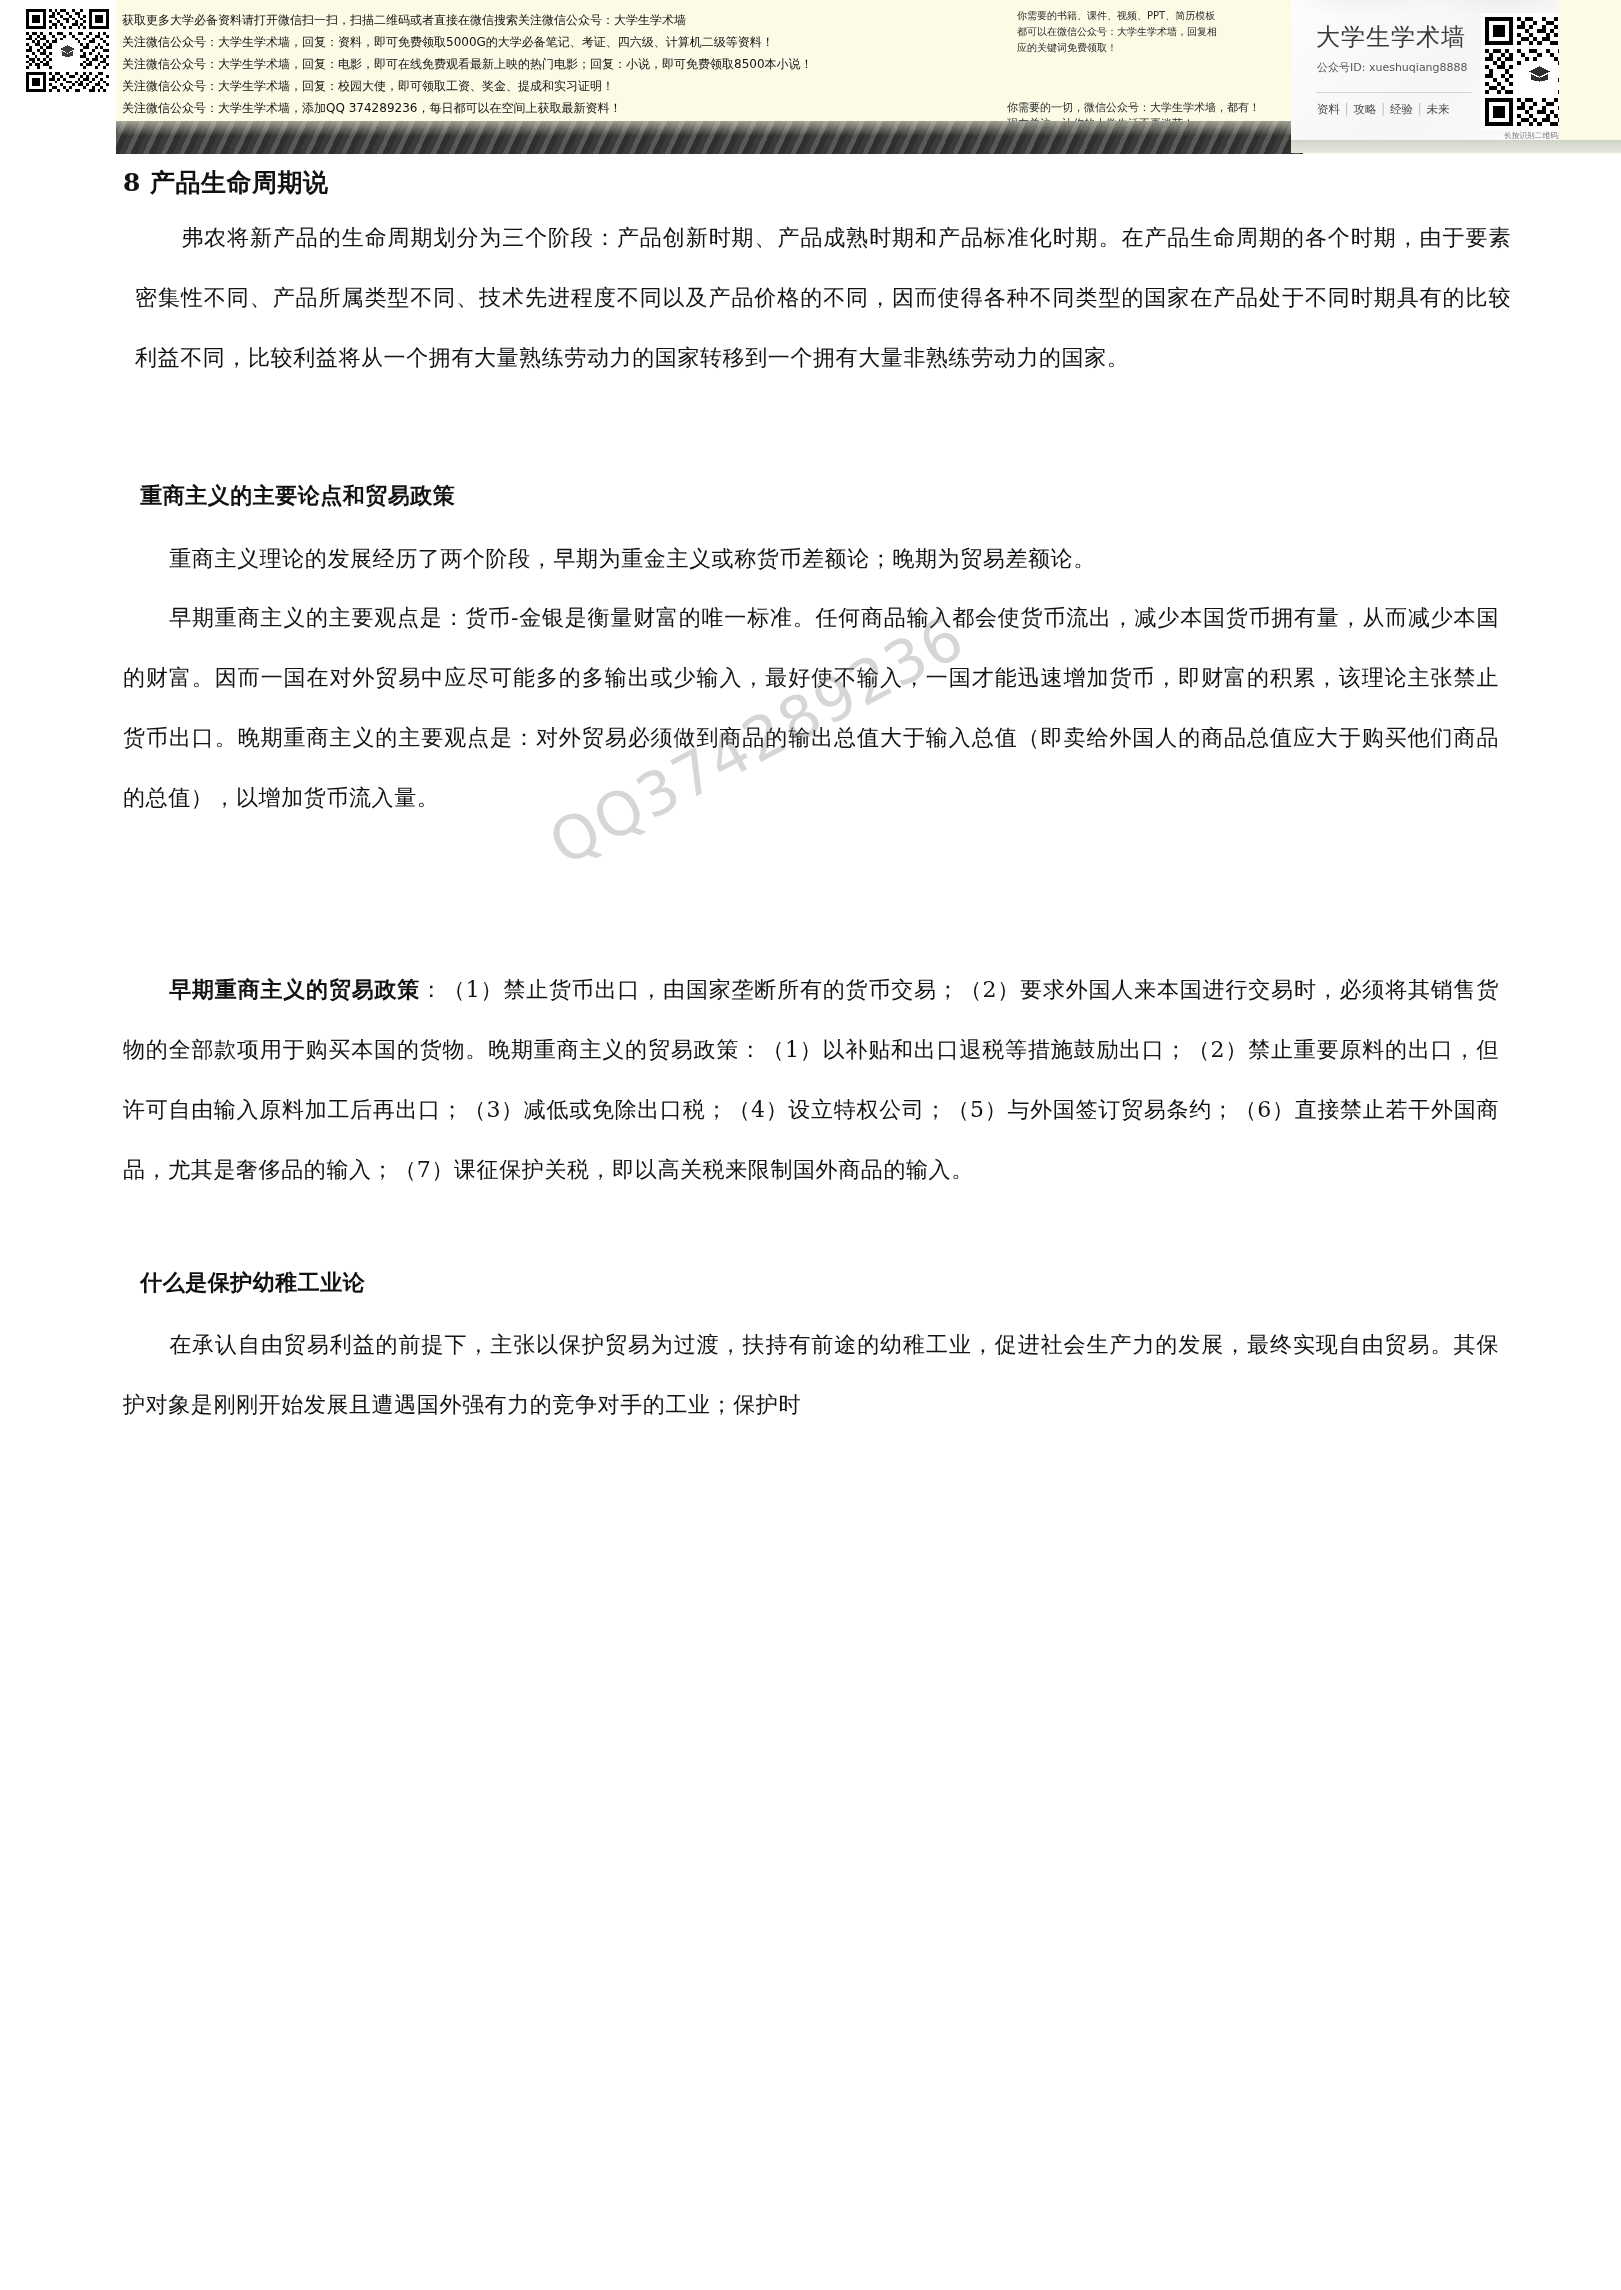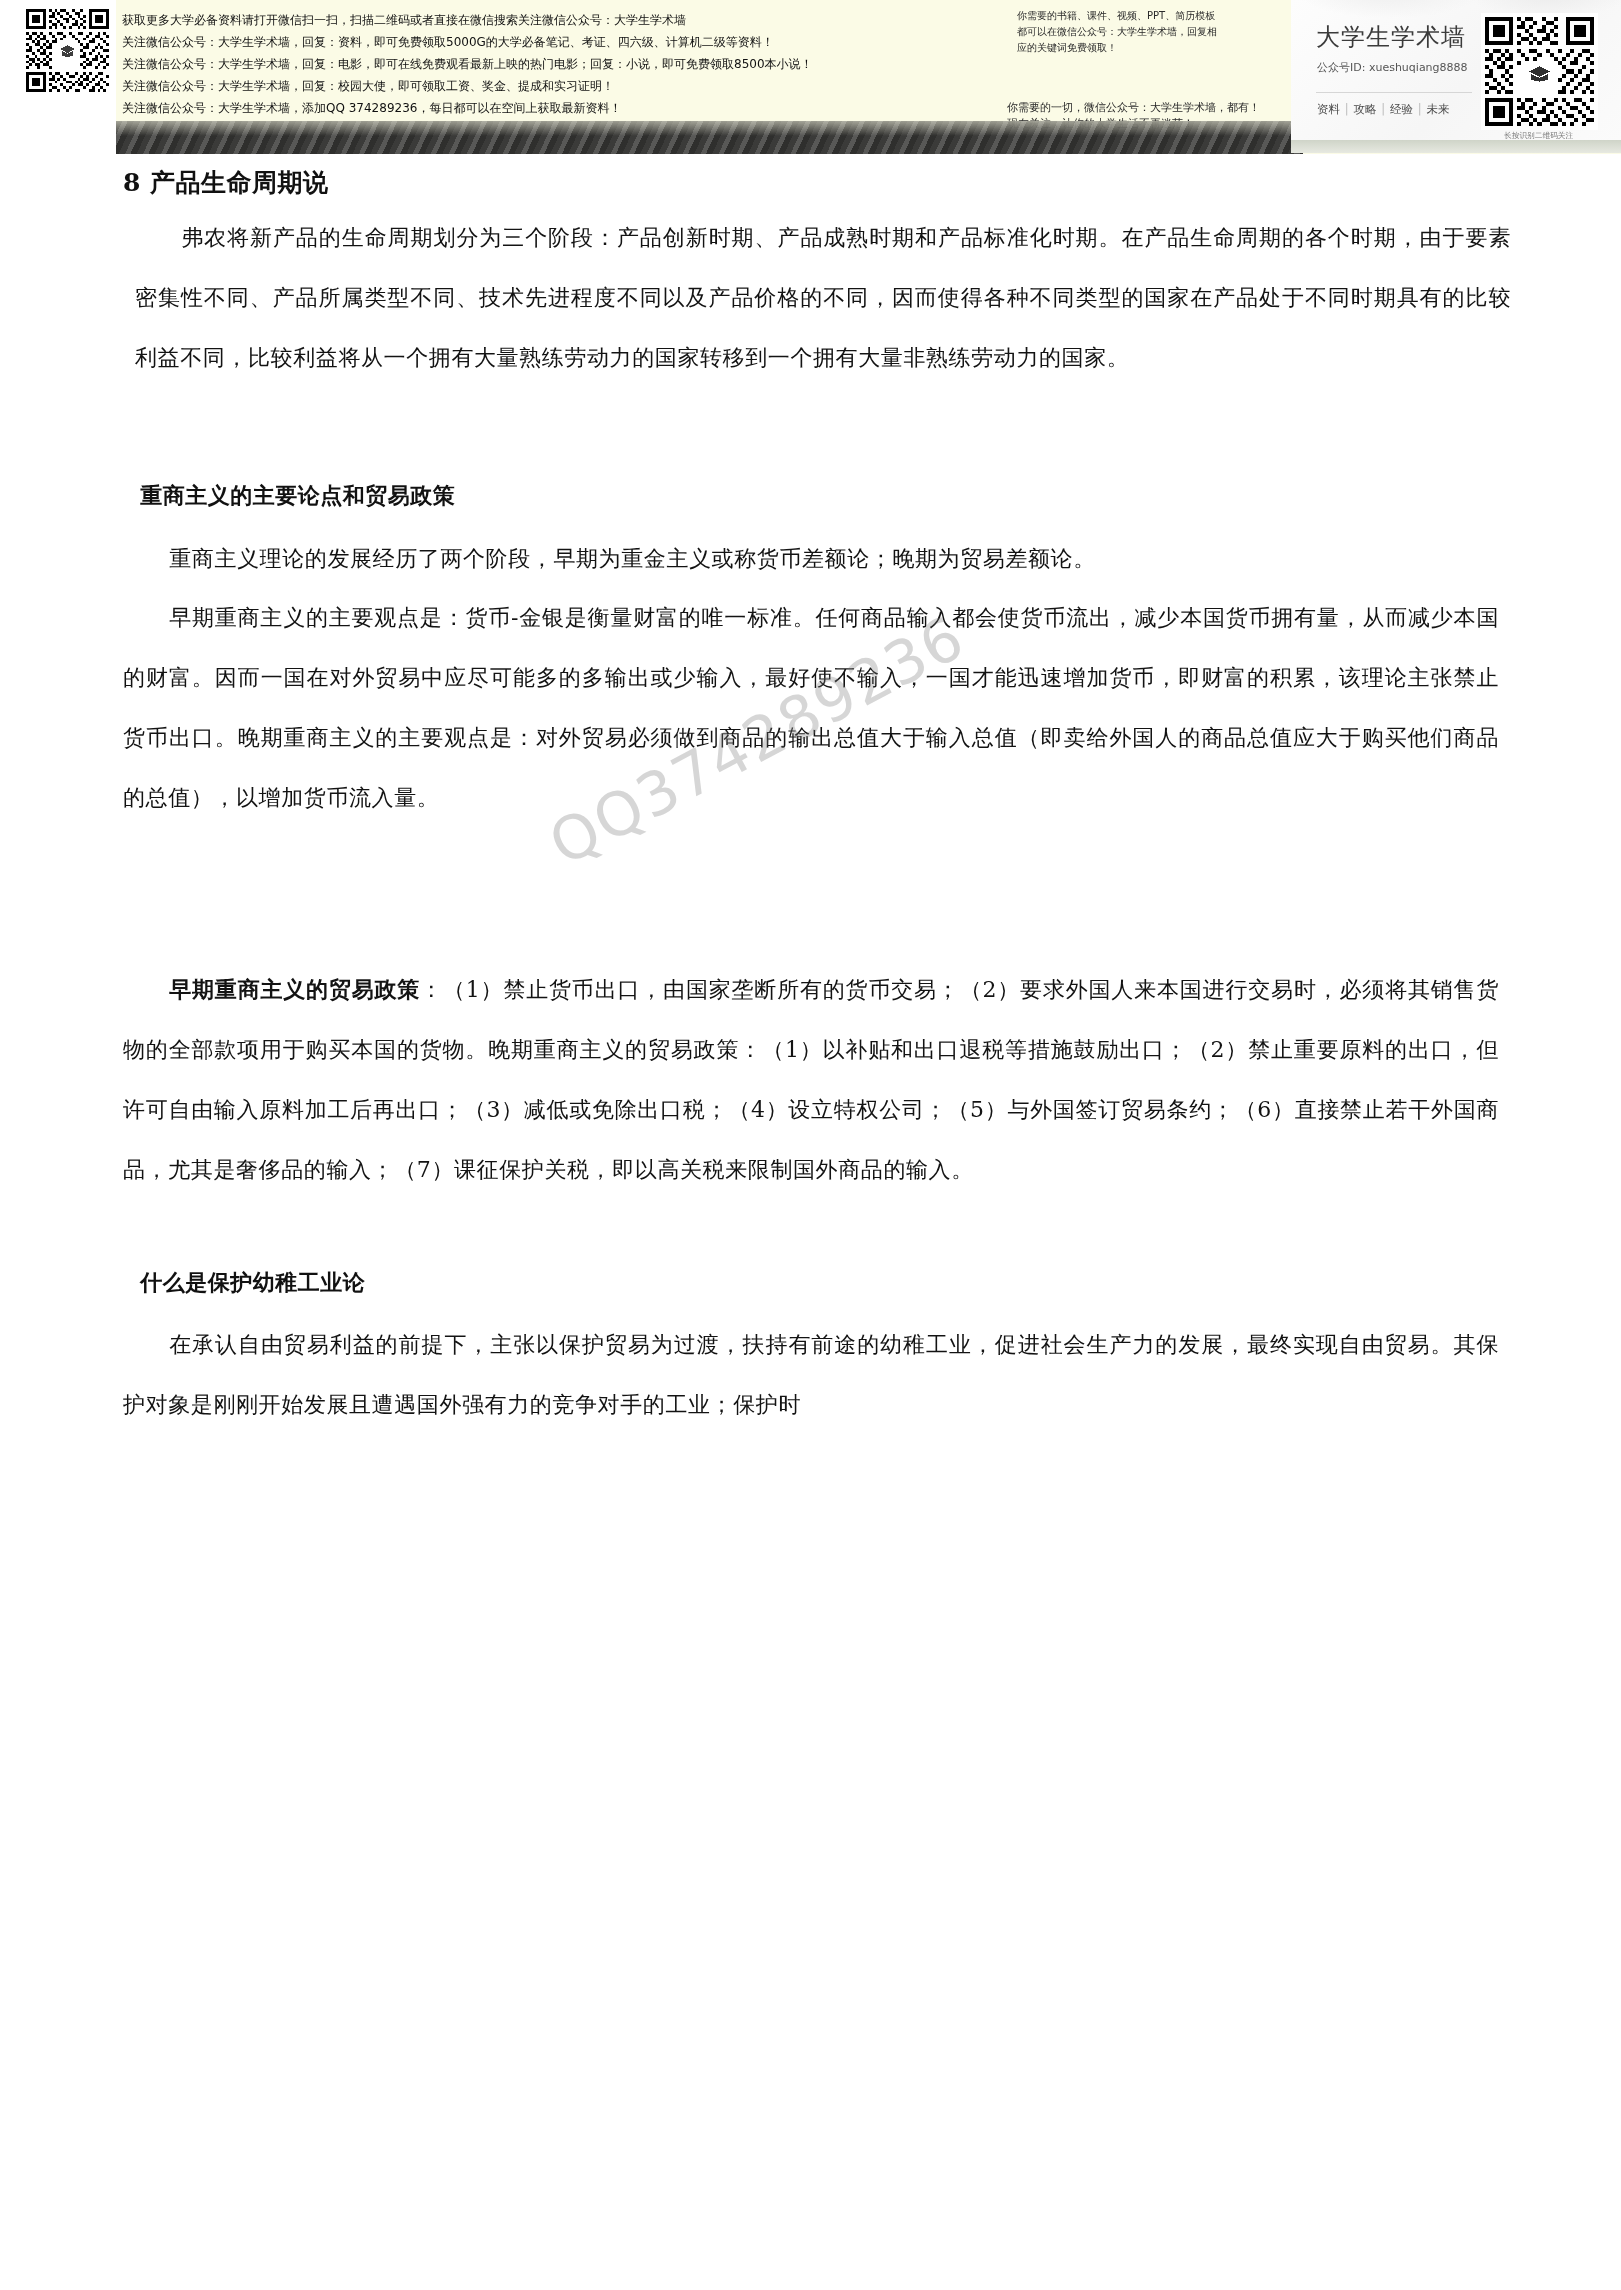--- a/index.html
+++ b/index.html
@@ -100,21 +100,21 @@
     width: 1187px;
     height: 33px;
     background: linear-gradient(to bottom, rgba(251,251,230,0.55) 0%, rgba(251,251,230,0) 45%);
   }
 
   
   .promo-card {
     position: absolute;
     left: 1291px;
     top: 0px;
-    width: 330px;
+    width: 268px;
     height: 140px;
     background: #fdfdfd;
     overflow: hidden;
   }
   .promo-card-bg {
     position: absolute;
     inset: 0;
     background:
       radial-gradient(ellipse 134px 38px at 30% -6%, #eeeeee 0%, rgba(238,238,238,0) 70%),
       radial-gradient(ellipse 115px 33px at 78% -4%, #ececec 0%, rgba(236,236,236,0) 70%),

